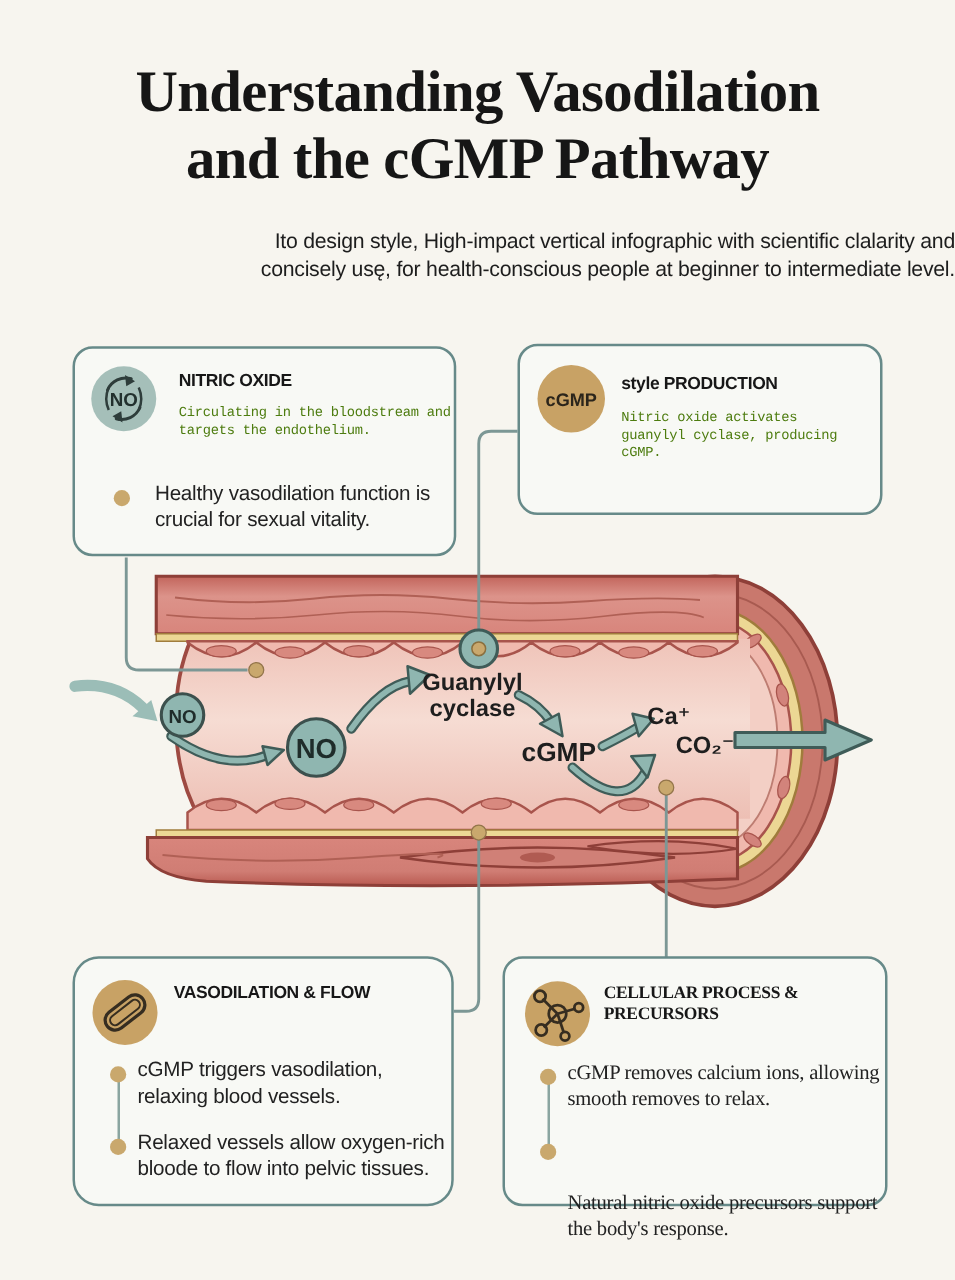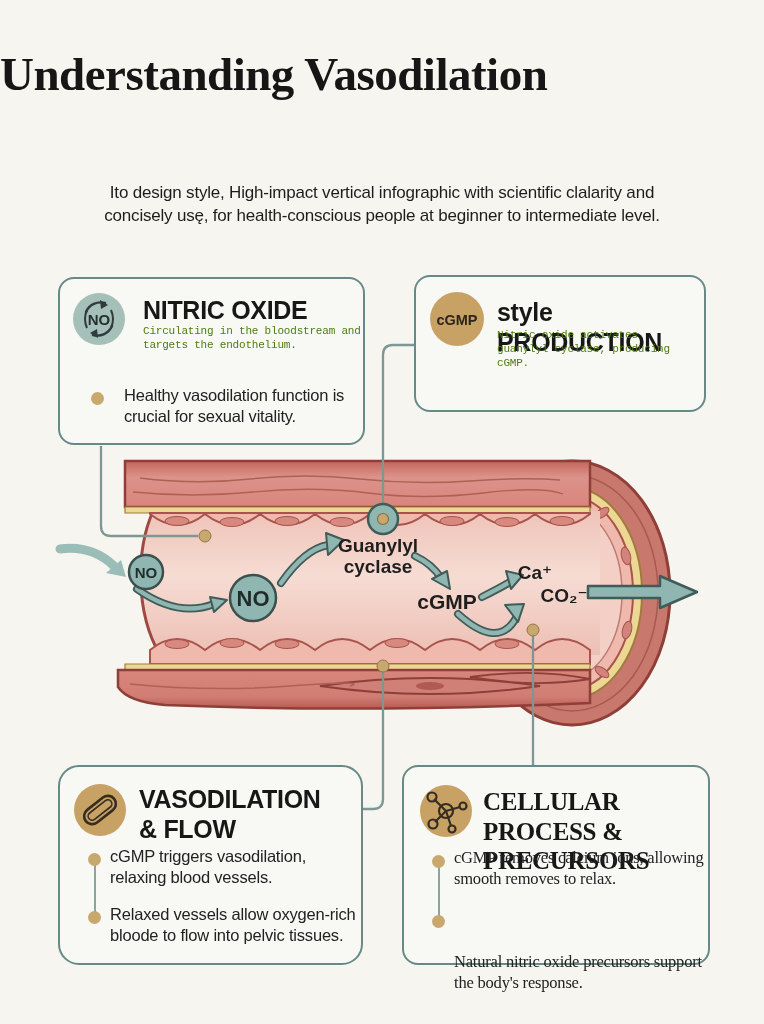--- a/index.html
+++ b/index.html
@@ -4,41 +4,41 @@
 <style>
   html,body{margin:0;padding:0;}
   .page{
     position:relative;width:764px;height:1024px;overflow:hidden;
     background:#f7f5ef;
     font-family:"Liberation Sans","DejaVu Sans",sans-serif;
     color:#222;
   }
   
   .title{
-    position:absolute;top:48px;left:0;width:764px;
+    position:absolute;top:48px;left:0;width:764px;text-align:center;
     font-family:"Liberation Serif","DejaVu Serif",serif;
     font-weight:700;font-size:47px;line-height:1.13;color:#161616;
     letter-spacing:-0.5px;
   }
   .subtitle{
-    position:absolute;top:181px;left:0;width:764px;text-align:center;
+    position:absolute;top:181px;left:0;width:764px;text-align:right;
     font-size:17px;line-height:1.38;color:#1d1d1d;letter-spacing:-0.2px;
   }
   
   .card{
     position:absolute;background:#f8f9f5;border:2px solid #678a89;
     border-radius:16px;box-sizing:border-box;
   }
   .card-nitric{left:58px;top:277px;width:307px;height:168px;}
   .card-cgmp{left:414px;top:275px;width:292px;height:137px;}
   .card-vaso{left:58px;top:765px;width:305px;height:200px;border-radius:21px;}
   .card-cell{left:402px;top:765px;width:308px;height:200px;font-family:Liberation Serif, serif;}
   .card .icon{position:absolute;}
   .card-title{
-    position:absolute;font-weight:700;font-size:25px;line-height:1.18;
+    position:absolute;font-weight:700;font-size:14px;line-height:1.18;
     color:#171717;letter-spacing:-0.3px;
   }
   .card-body{
     position:absolute;font-size:11px;line-height:1.26;color:#4d7c0f;
     letter-spacing:-0.2px;
     font-family:Liberation Mono, monospace;
   }
   .bullet-text{
     position:absolute;font-size:16.5px;line-height:1.26;color:#222;
     letter-spacing:-0.2px;
@@ -182,20 +182,21 @@
       <text x="378" y="552" font-size="19">Guanylyl</text>
       <text x="378" y="573" font-size="19">cyclase</text>
       <text x="447" y="609" font-size="21">cGMP</text>
       <text x="535" y="579" font-size="19">Ca⁺</text>
       <text x="564" y="602" font-size="19">CO₂⁻</text>
     </g>
   </svg>
 
   <div class="title">
     <div>Understanding Vasodilation</div>
+    <div>and the cGMP Pathway</div>
   </div>
   <div class="subtitle">
     <div>Ito design style, High-impact vertical infographic with scientific clalarity and</div>
     <div>concisely usę, for health-conscious people at beginner to intermediate level.</div>
   </div>
 
   <div class="card card-nitric">
     <svg class="icon" style="left:12px;top:13px;" width="54" height="54" viewBox="0 0 54 54">
       <circle cx="27" cy="27" r="26" fill="#a5bfb9"></circle>
       <path d="M14,20 A16,16 0 0 1 33,11" fill="none" stroke="#2e3d3b" stroke-width="2.4" stroke-linecap="round"></path>

